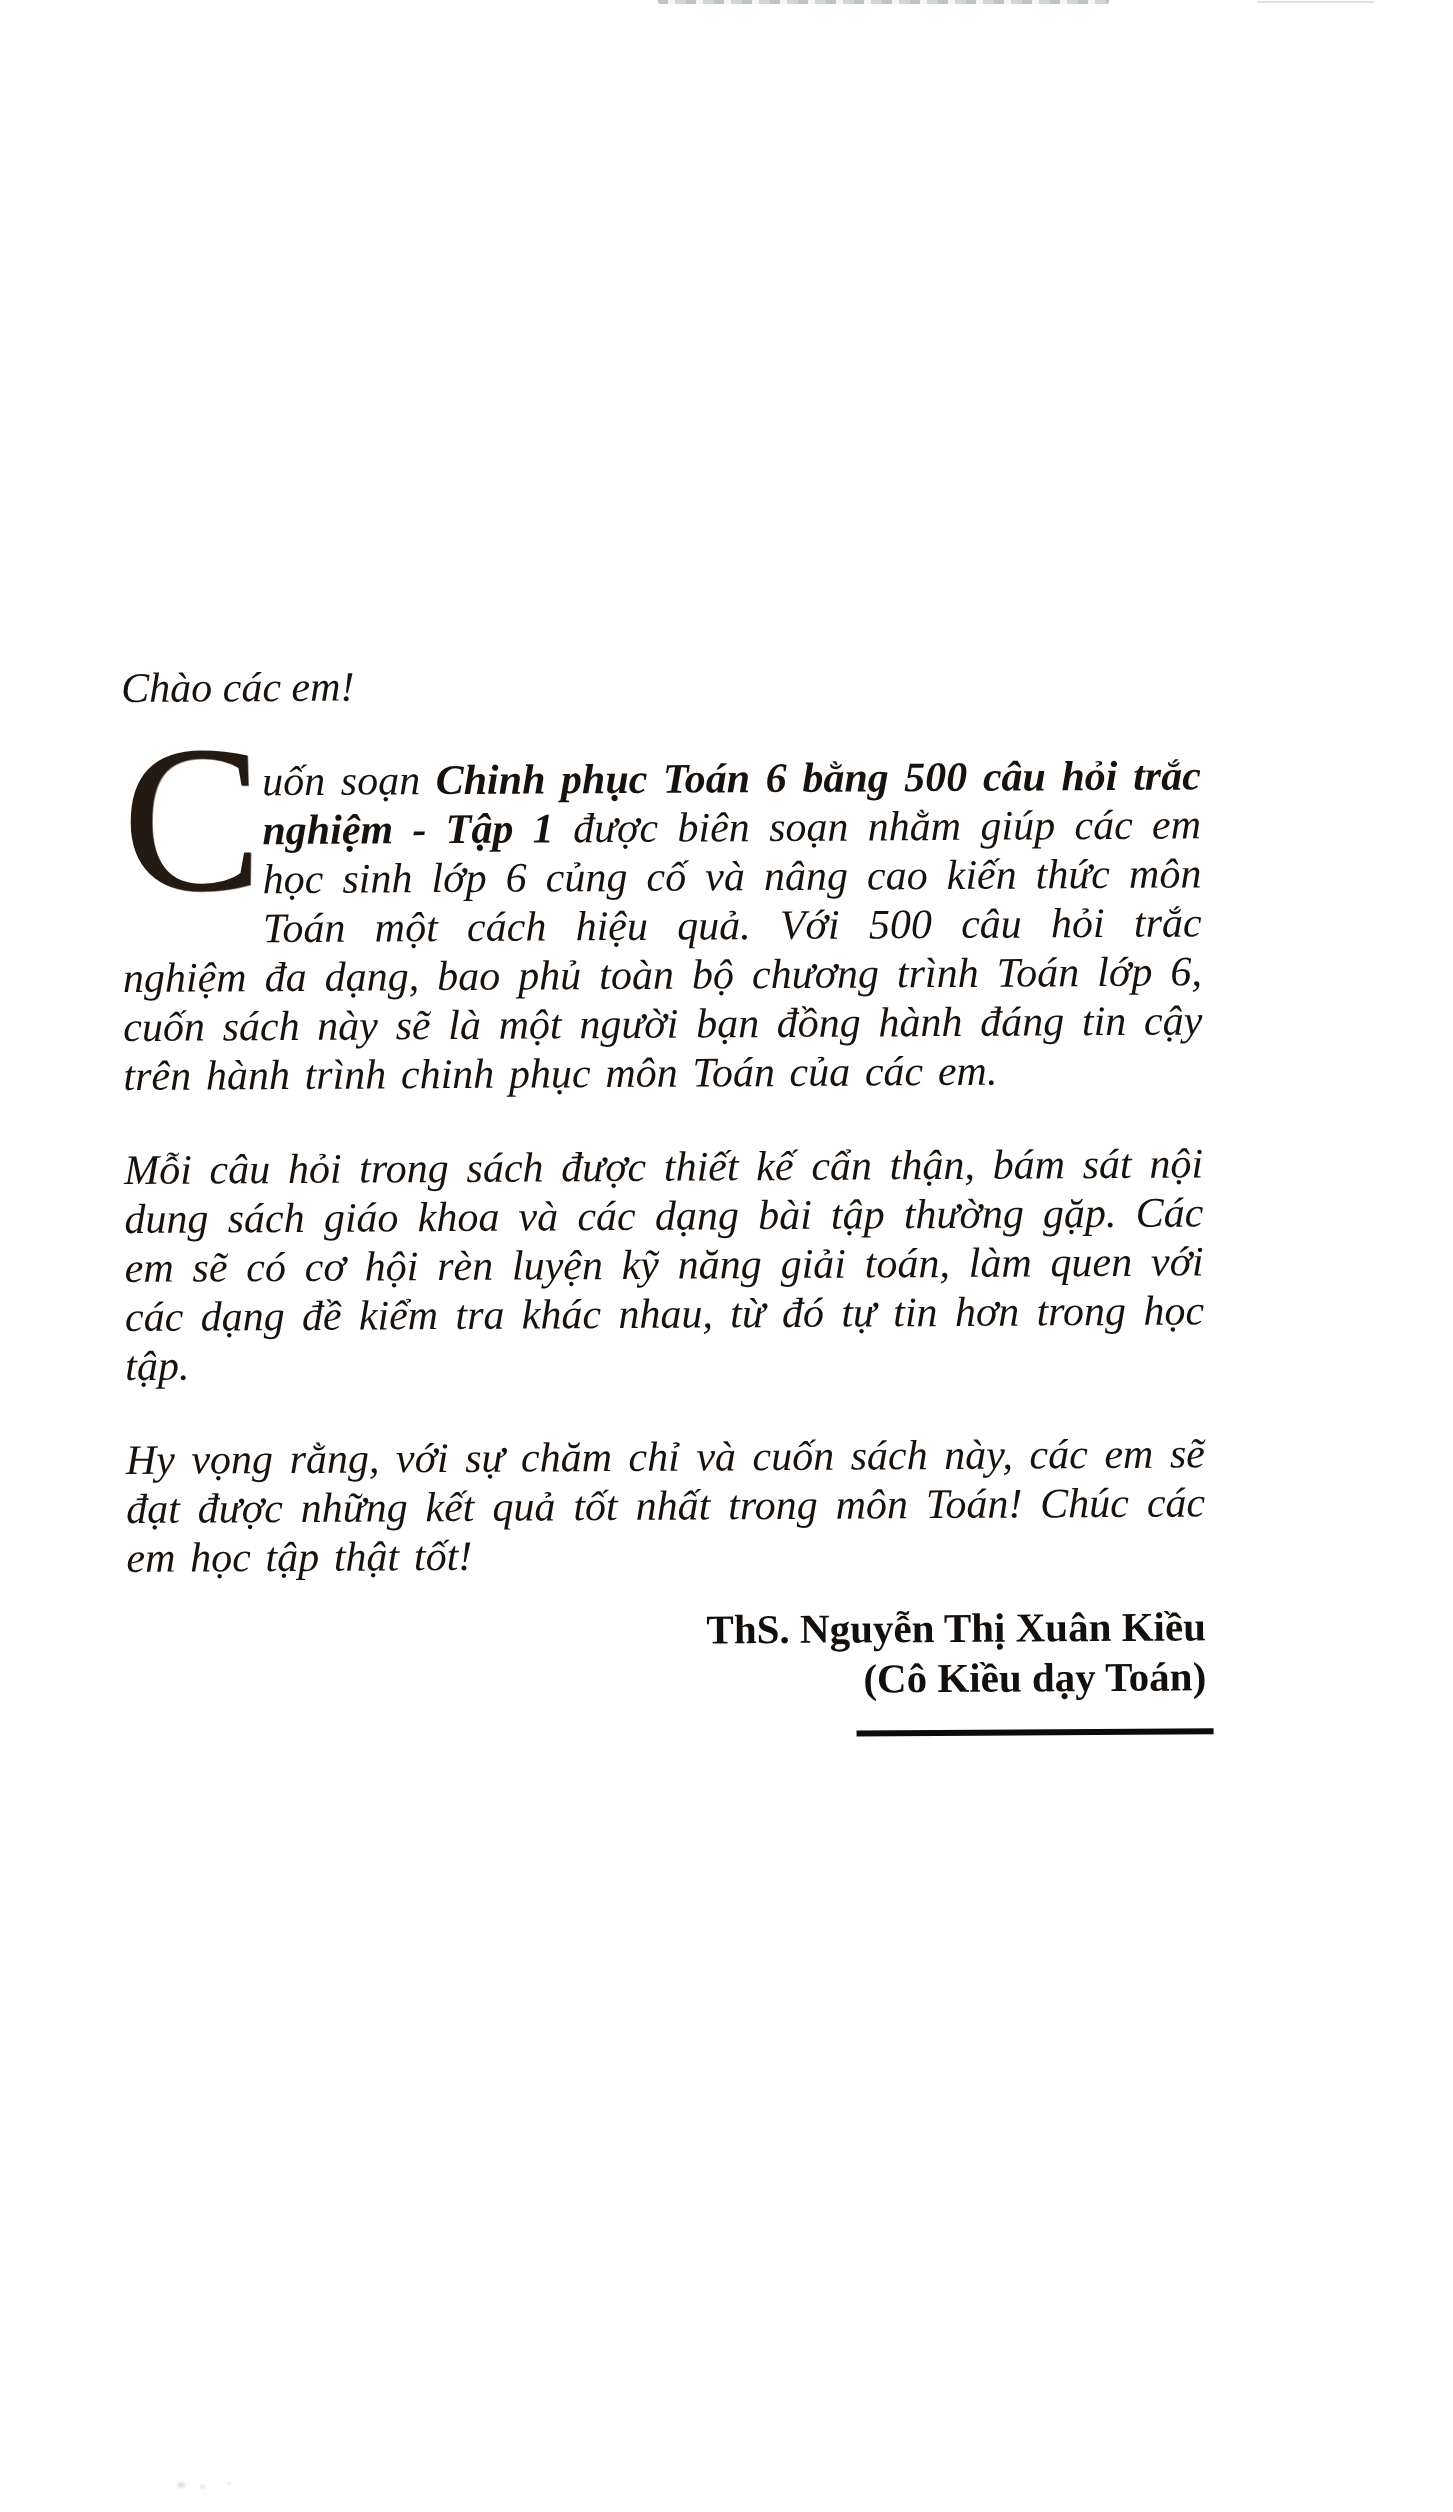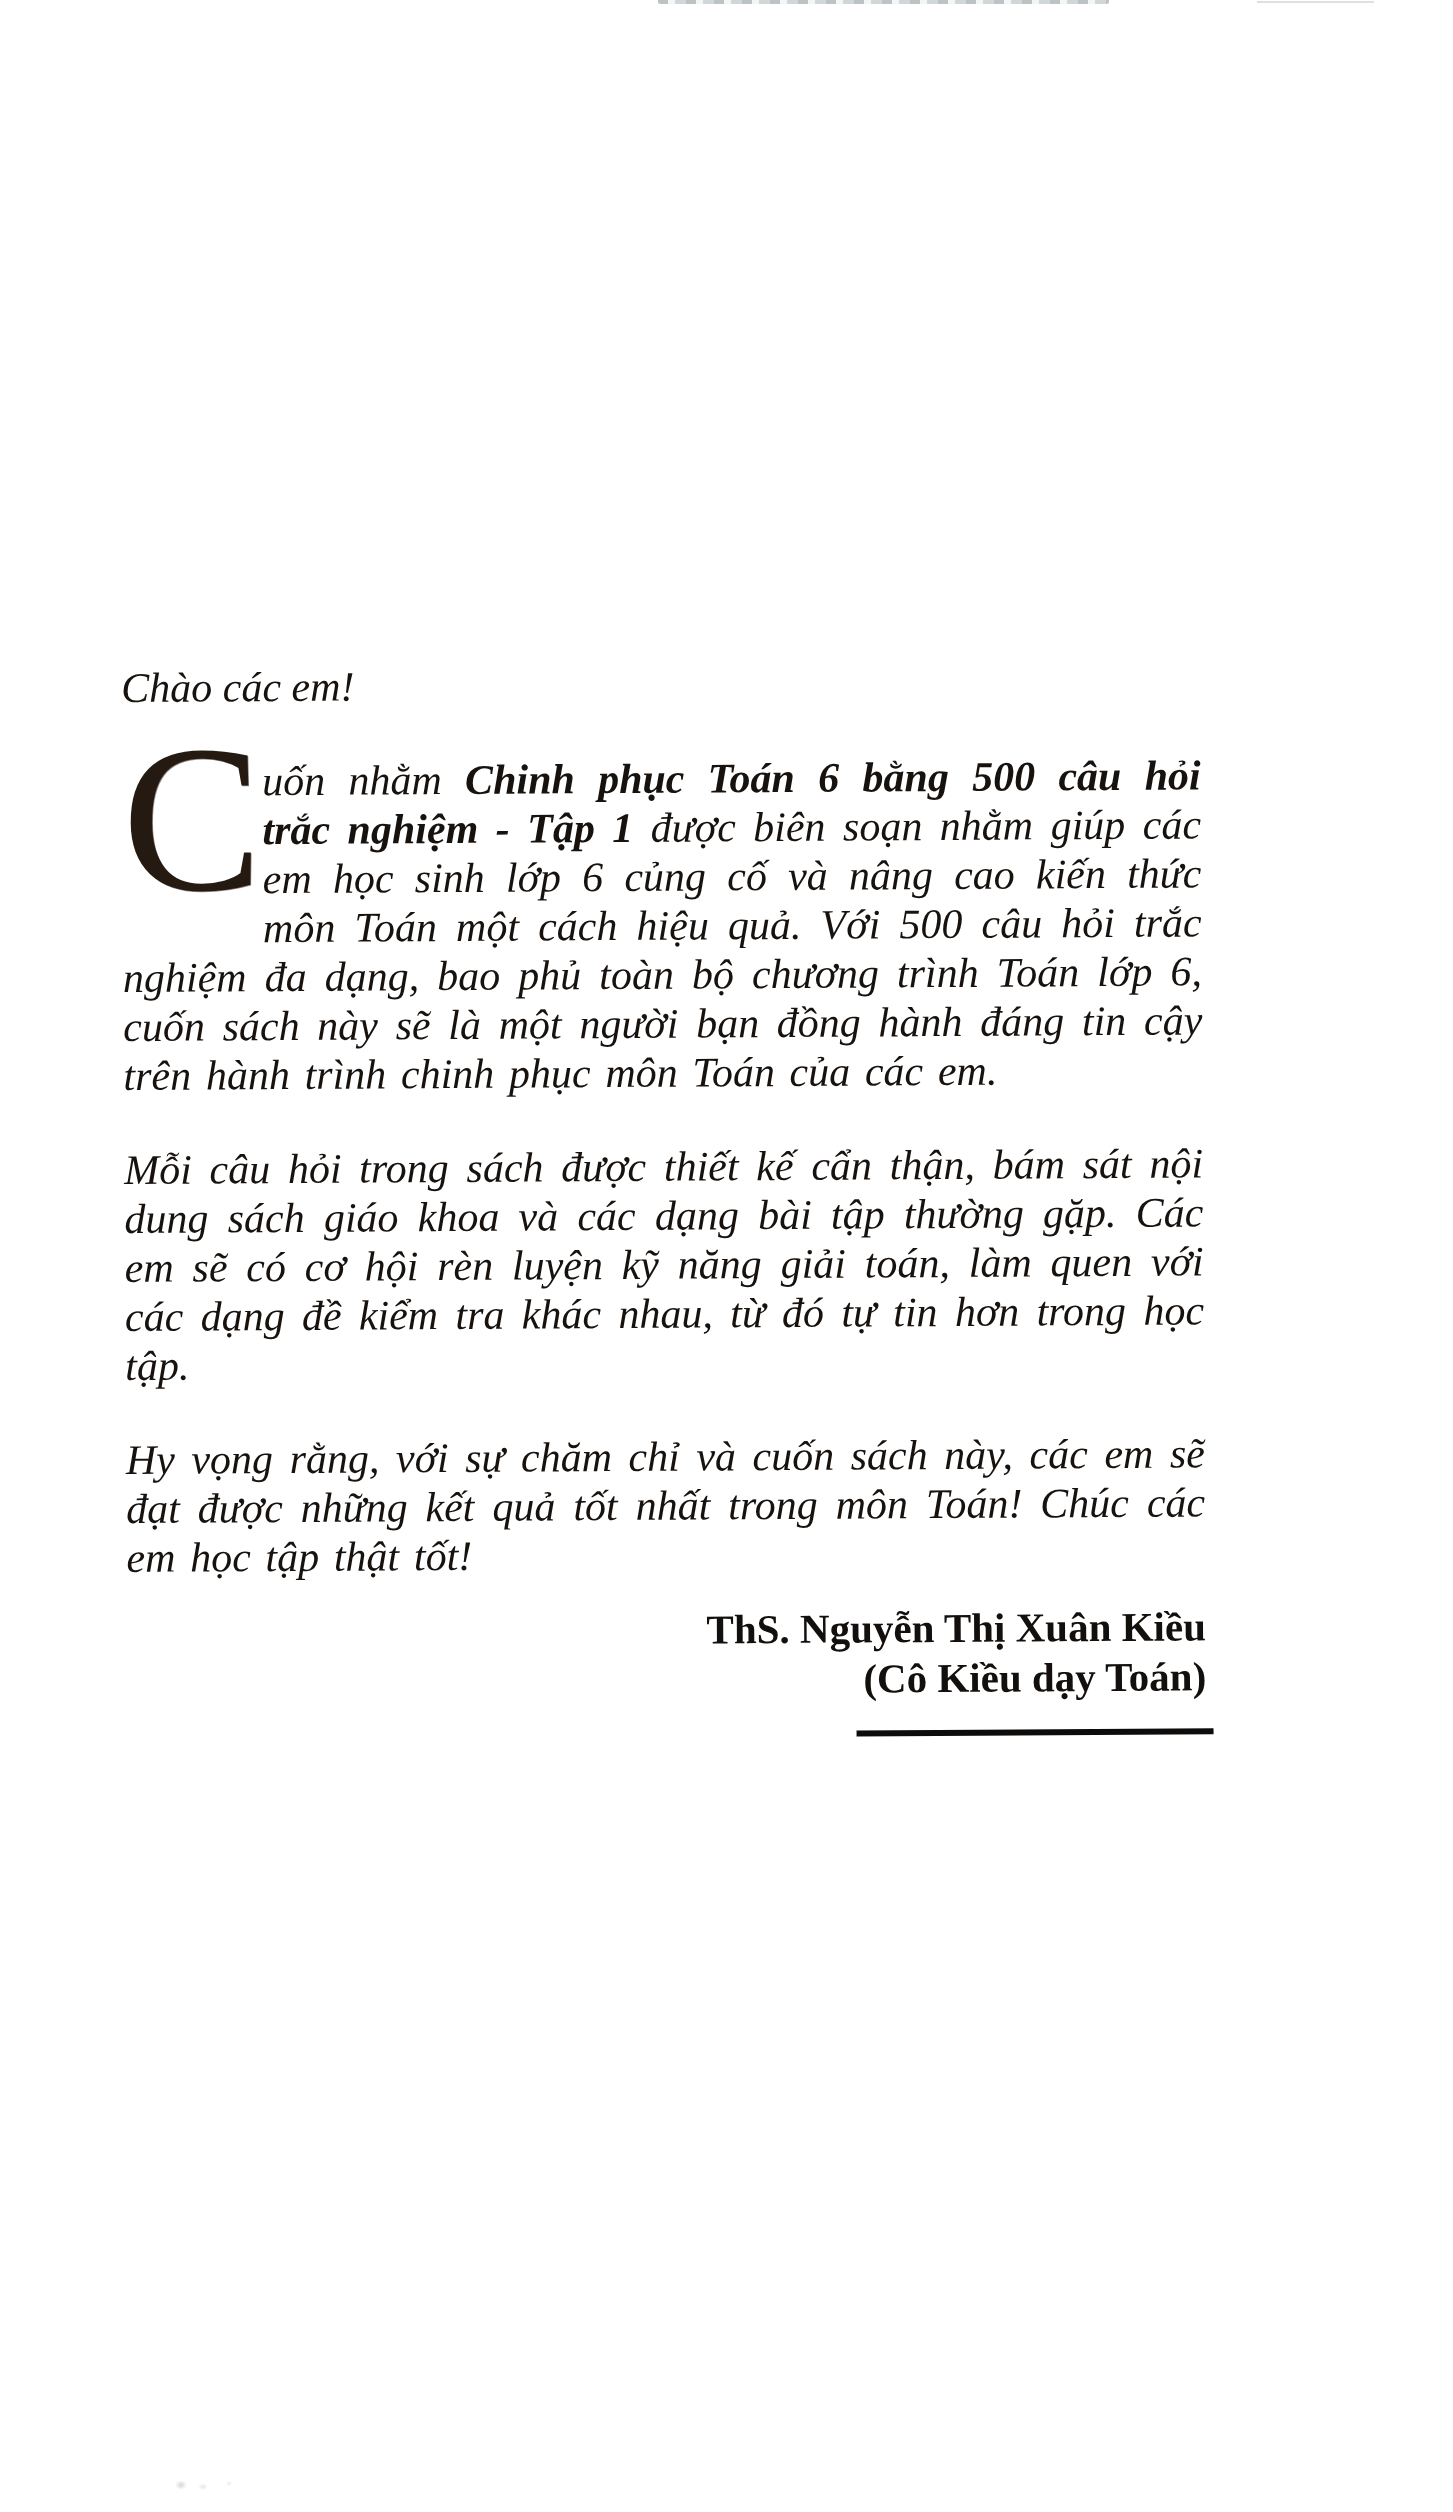--- a/index.html
+++ b/index.html
@@ -110,21 +110,21 @@
 
 <div class="page">
 
   <div class="scan-top"></div>
   <div class="scan-top-right"></div>
 
   <div class="content">
 
     <p class="greeting">Chào các em!</p>
 
-    <p class="para"><span class="dropcap">C</span><span>uốn nhằm</span>
+    <p class="para"><span class="dropcap">C</span><span>uốn soạn</span>
       <span class="book-title">Chinh phục Toán 6 bằng 500 câu hỏi trắc nghiệm - Tập 1</span>
       <span>được biên soạn nhằm giúp các em học sinh lớp 6 củng cố và nâng cao kiến thức môn Toán một cách hiệu quả. Với 500 câu hỏi trắc nghiệm đa dạng, bao phủ toàn bộ chương trình Toán lớp 6, cuốn sách này sẽ là một người bạn đồng hành đáng tin cậy trên hành trình chinh phục môn Toán của các em.</span></p>
 
     <p class="para">Mỗi câu hỏi trong sách được thiết kế cẩn thận, bám sát nội dung sách giáo khoa và các dạng bài tập thường gặp. Các em sẽ có cơ hội rèn luyện kỹ năng giải toán, làm quen với các dạng đề kiểm tra khác nhau, từ đó tự tin hơn trong học tập.</p>
 
     <p class="para last-of-block">Hy vọng rằng, với sự chăm chỉ và cuốn sách này, các em sẽ đạt được những kết quả tốt nhất trong môn Toán! Chúc các em học tập thật tốt!</p>
 
     <div class="signature">
       <div>ThS. Nguyễn Thị Xuân Kiều</div>
       <div>(Cô Kiều dạy Toán)</div>

